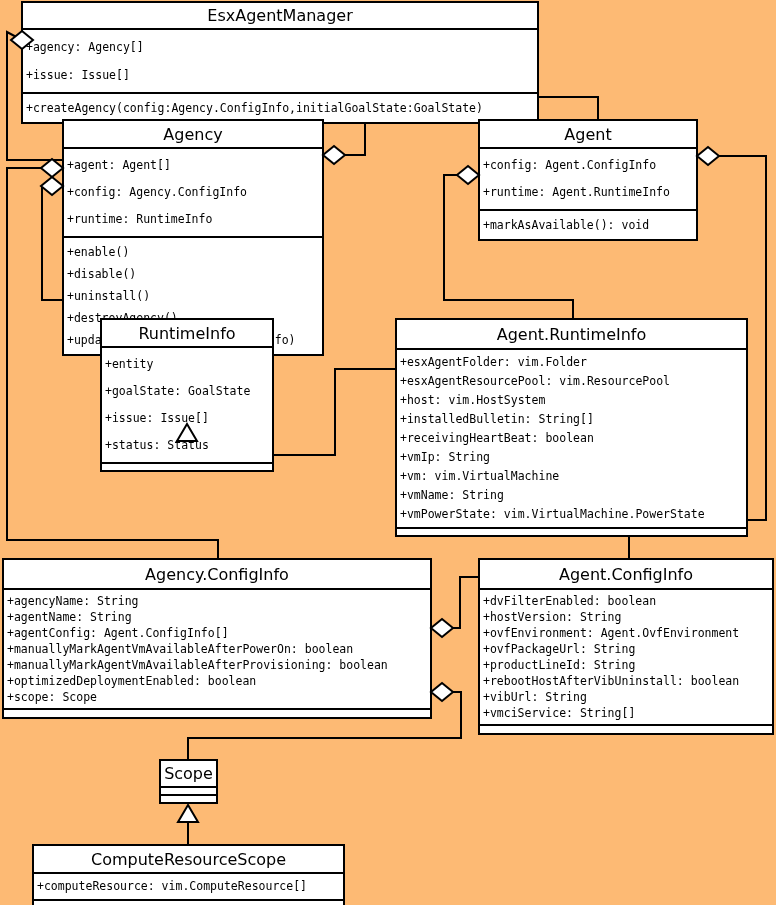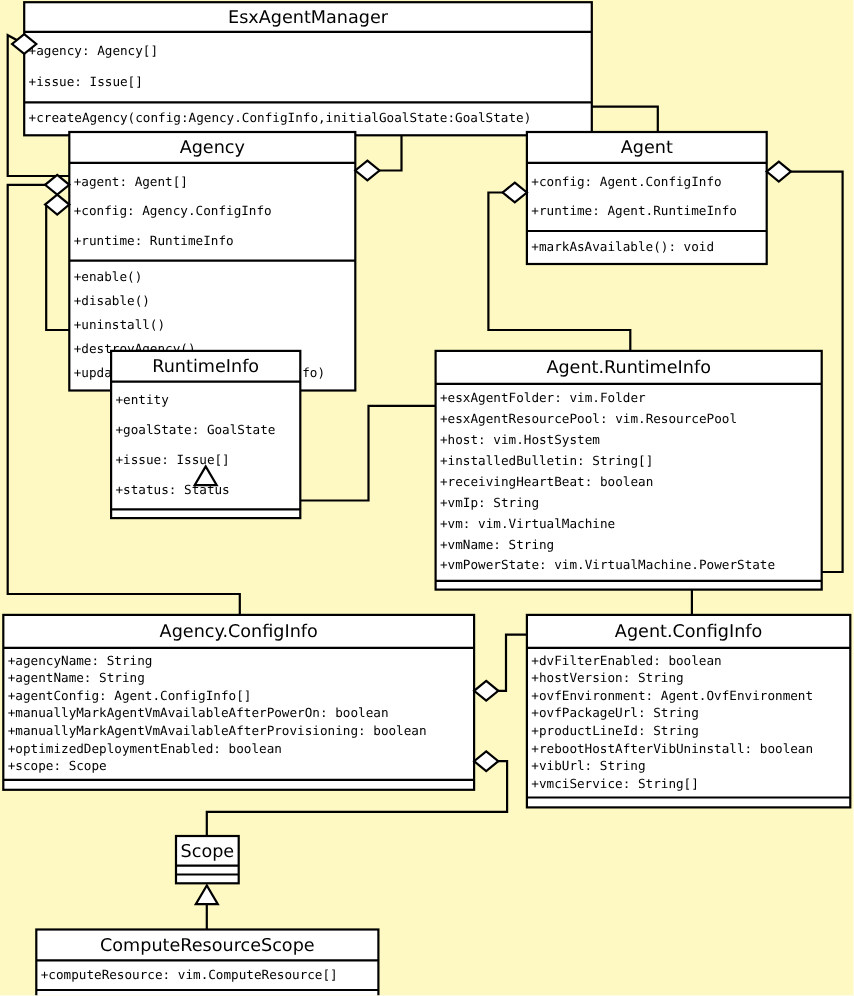--- a/index.html
+++ b/index.html
@@ -4,21 +4,21 @@
 <style>
   html, body {
     margin: 0;
     padding: 0;
     background: #ffffff;
   }
   #diagram-root {
     position: relative;
     width: 776px;
     height: 905px;
-    background: #fef9c3;
+    background: #fdba74;
     font-family: "DejaVu Sans", sans-serif;
     overflow: hidden;
   }
   svg#uml-canvas {
     position: absolute;
     left: 0;
     top: 0;
     width: 776px;
     height: 905px;
   }

